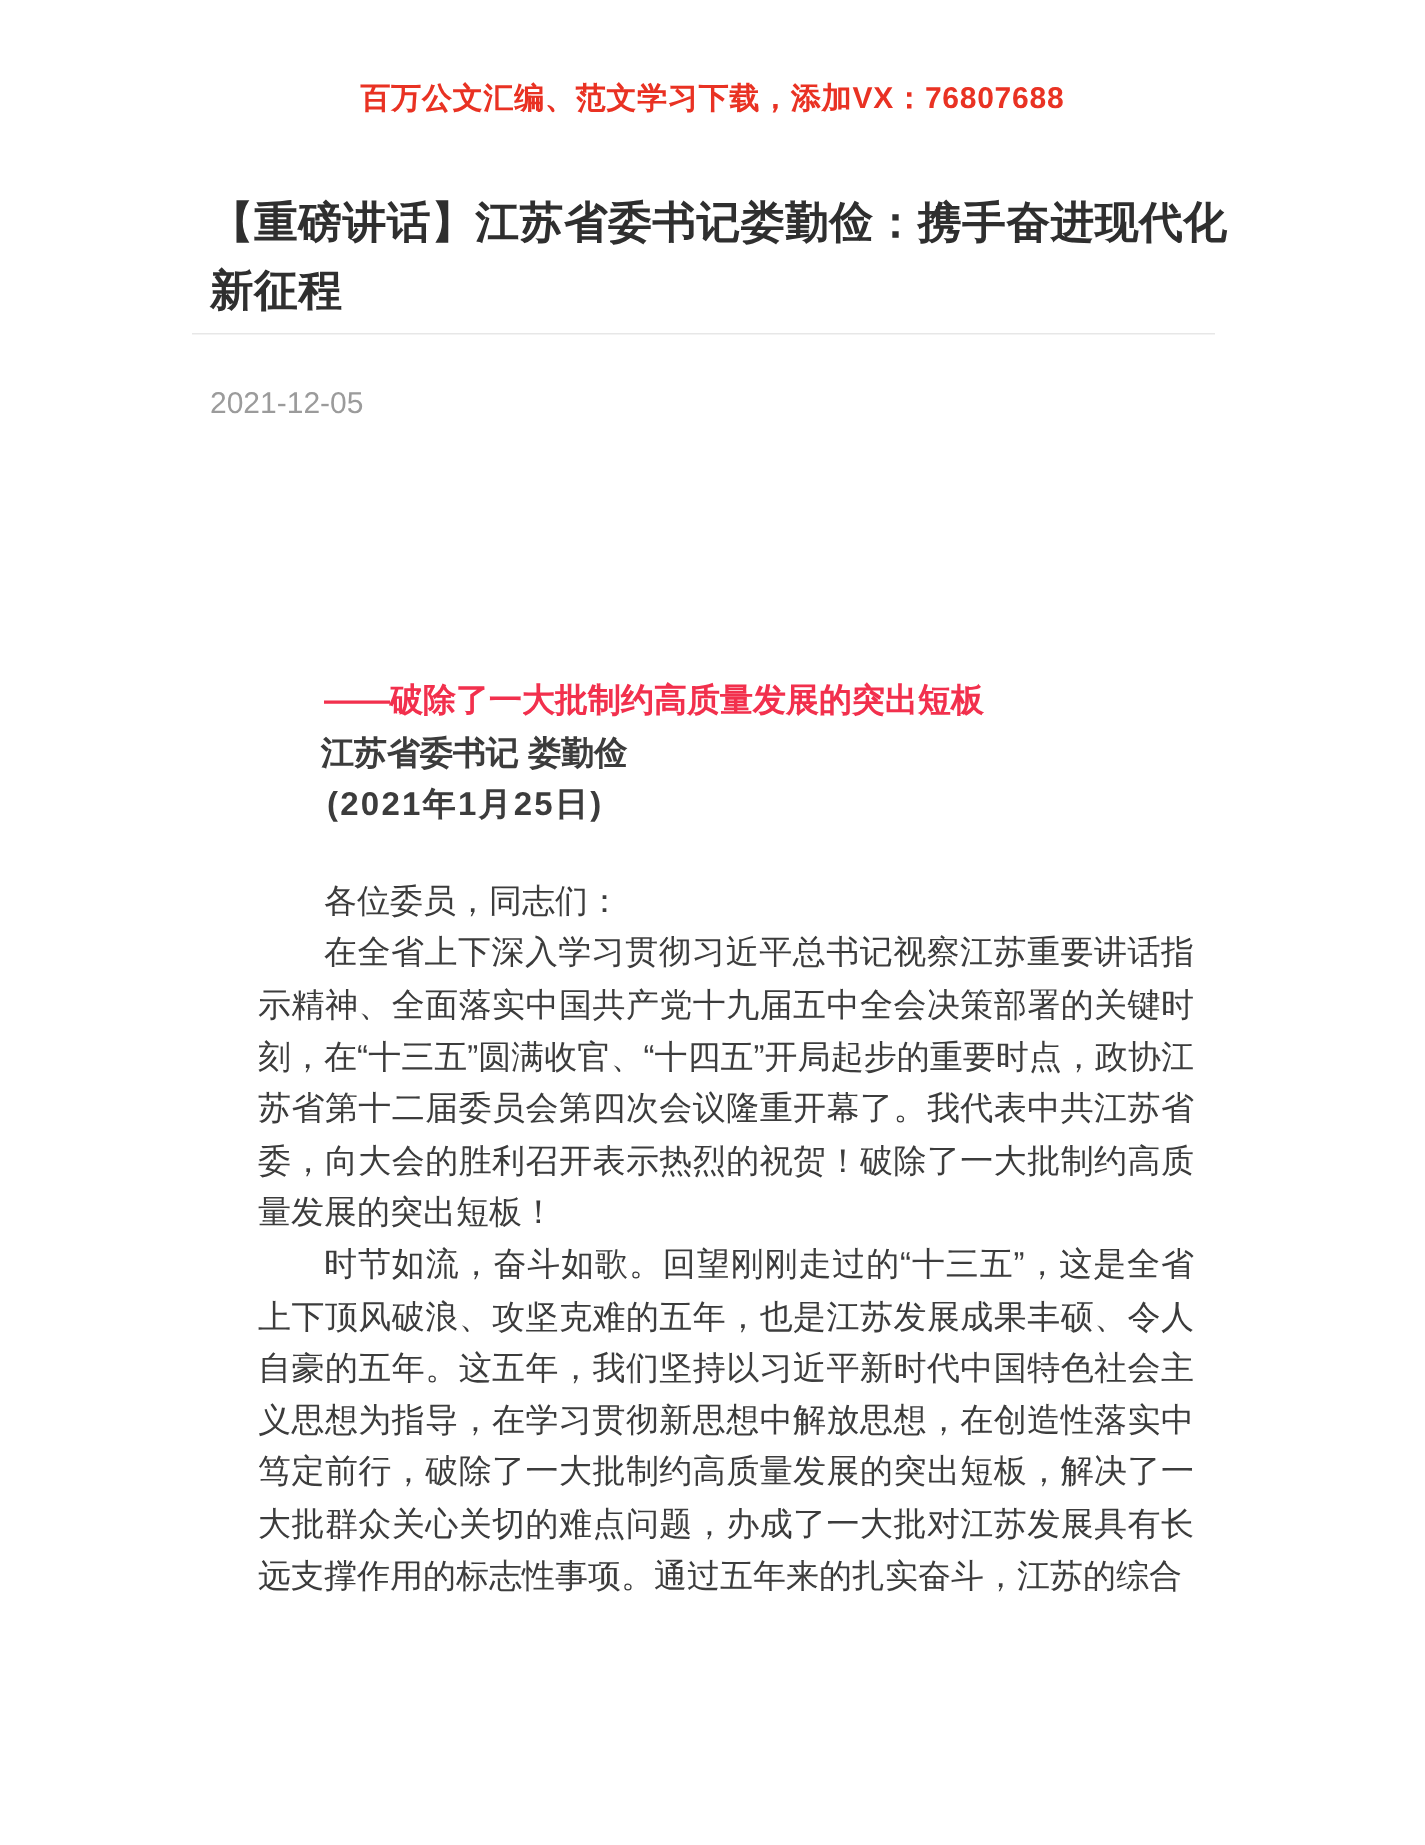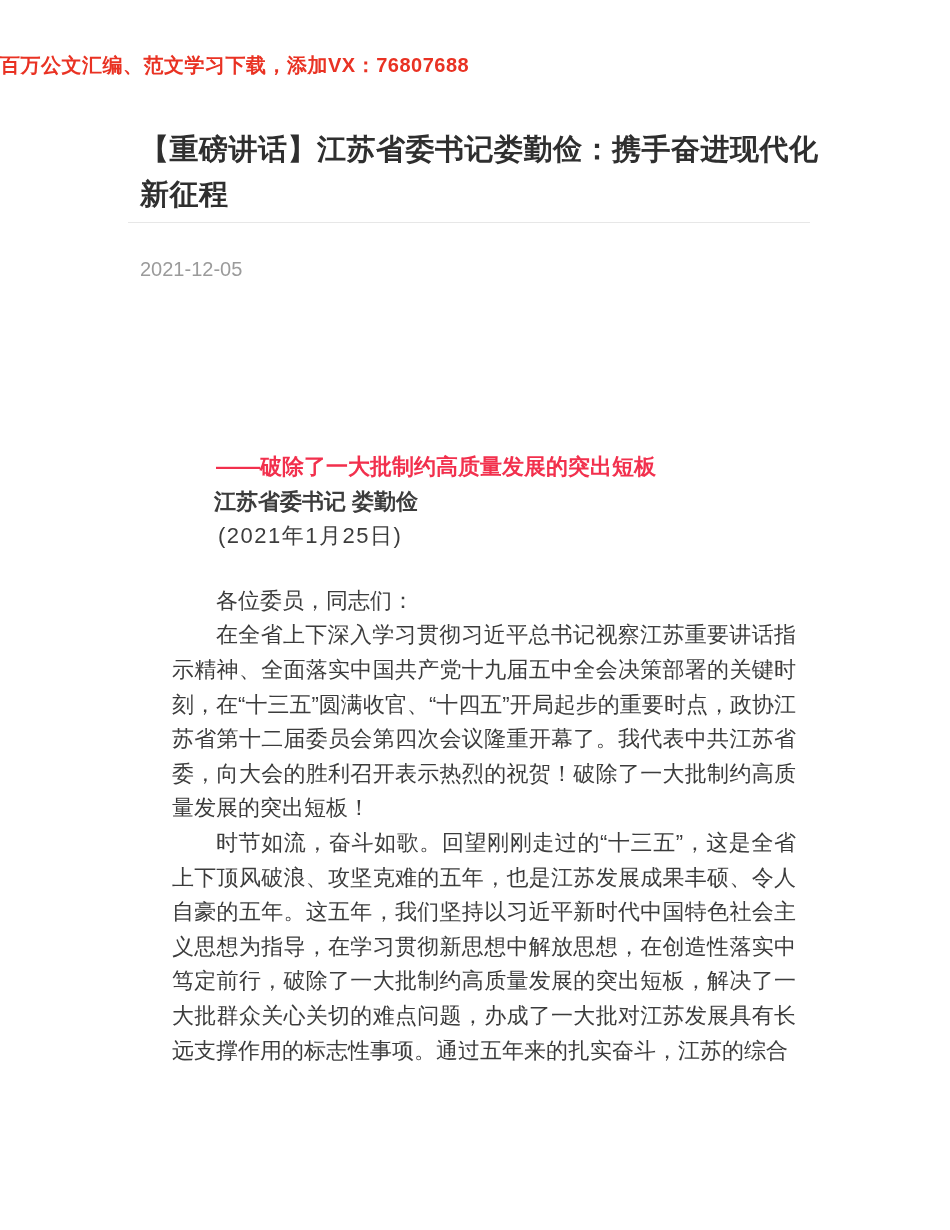--- a/index.html
+++ b/index.html
@@ -14,21 +14,21 @@
   html,body{
     width:950px;height:1230px;
     background:#ffffff;
     font-family:"Liberation Sans",sans-serif;
     overflow:hidden;
     position:relative;
   }
   .banner{
     position:absolute;
     top:52px;left:0;width:950px;
-    text-align:left;
+    text-align:center;
     font-size:20px;
     font-weight:bold;
     letter-spacing:0.5px;
     color:var(--banner-red);
   }
   .title{
     position:absolute;
     left:140px;top:127px;width:690px;
     font-size:29px;
     line-height:45px;
@@ -58,21 +58,21 @@
   .red-heading{
     color:var(--heading-red);
     font-weight:bold;
     text-indent:44px;
   }
   .byline{
     font-weight:bold;
     text-indent:42px;
   }
   .speech-date{
-    font-weight:normal;
+    font-weight:bold;
     text-indent:46px;
     letter-spacing:1.5px;
   }
   .para{
     text-indent:44px;
     text-align:justify;
   }
   .first-para{
     margin-top:30px !important;
   }

